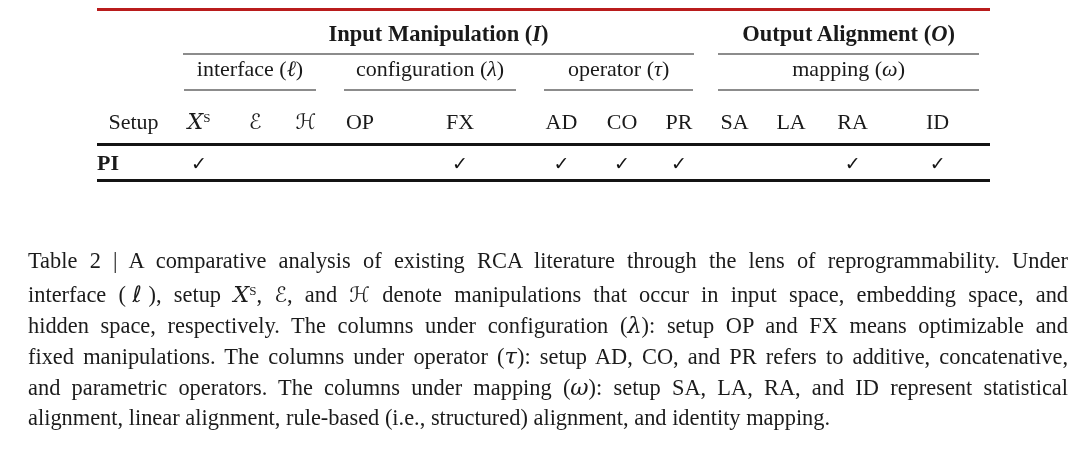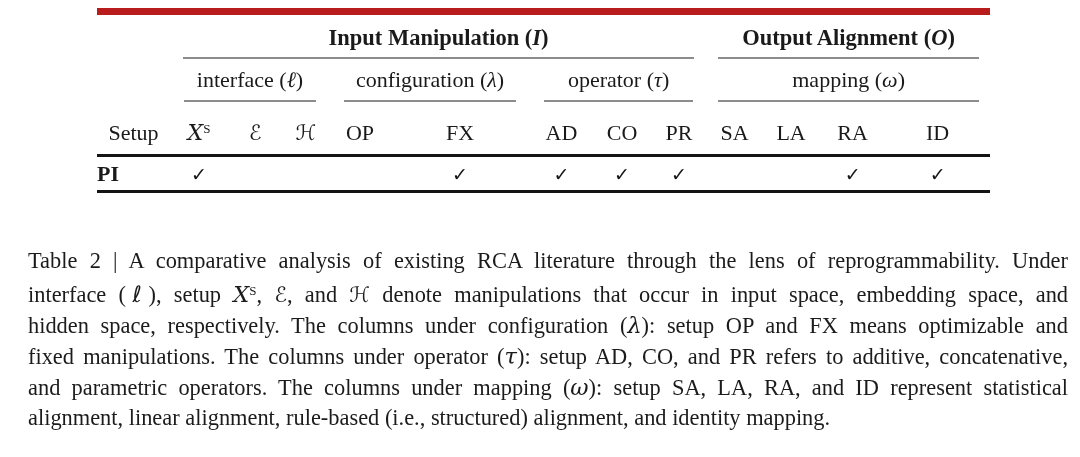--- a/index.html
+++ b/index.html
@@ -12,36 +12,36 @@
     font-family: "Liberation Serif", "DejaVu Serif", serif;
     overflow: hidden;
   }
 
   
   #tblwrap { position: absolute; left: 97px; top: 8px; }
   table.cmp {
     border-collapse: collapse;
     table-layout: fixed;
     width: 893px;
-    border-top: 7px solid #b91c1c;
+    border-top: 3px solid #b91c1c;
   }
   table.cmp th, table.cmp td {
     padding: 0; margin: 0;
     font-weight: normal;
     font-size: 22px;
     text-align: center;
     white-space: nowrap;
     overflow: visible;
   }
   tr.grow th { vertical-align: bottom; height: 44px; }
   .grp-txt { font-weight: bold; font-size: 22.5px; padding-bottom: 6px; }
   .grp-rule { height: 0; border-bottom: 2px solid #8c8c8c; margin: 0 13px; }
   .sub-rule { height: 0; border-bottom: 2px solid #8c8c8c; margin: 0 14px; }
   .map-rule { margin: 0 11px; }
-  tr.srow th { vertical-align: bottom; height: 43px; }
+  tr.srow th { vertical-align: bottom; height: 36px; }
   .sub-txt { padding-bottom: 7px; font-size: 22px; }
   tr.crow th { vertical-align: bottom; height: 44px; padding-bottom: 8px; border-bottom: 3px solid #141414; }
   th.setup { text-align: left; font-weight: bold; }
   .mi { font-style: italic; }
   .mx { font-style: italic; font-family: "DejaVu Serif", "Liberation Serif", serif; }
   .msc { font-family: "DejaVu Sans", sans-serif; font-size: 21px; }
   .msup { font-size: 13px; vertical-align: 7px; }
   tr.brow td { height: 33px; vertical-align: middle; }
   tr.brow td.rlabel { text-align: left; font-weight: bold; }
   tr.brow td.chk { font-family: "DejaVu Sans", sans-serif; font-size: 19px; color: #141414; }

